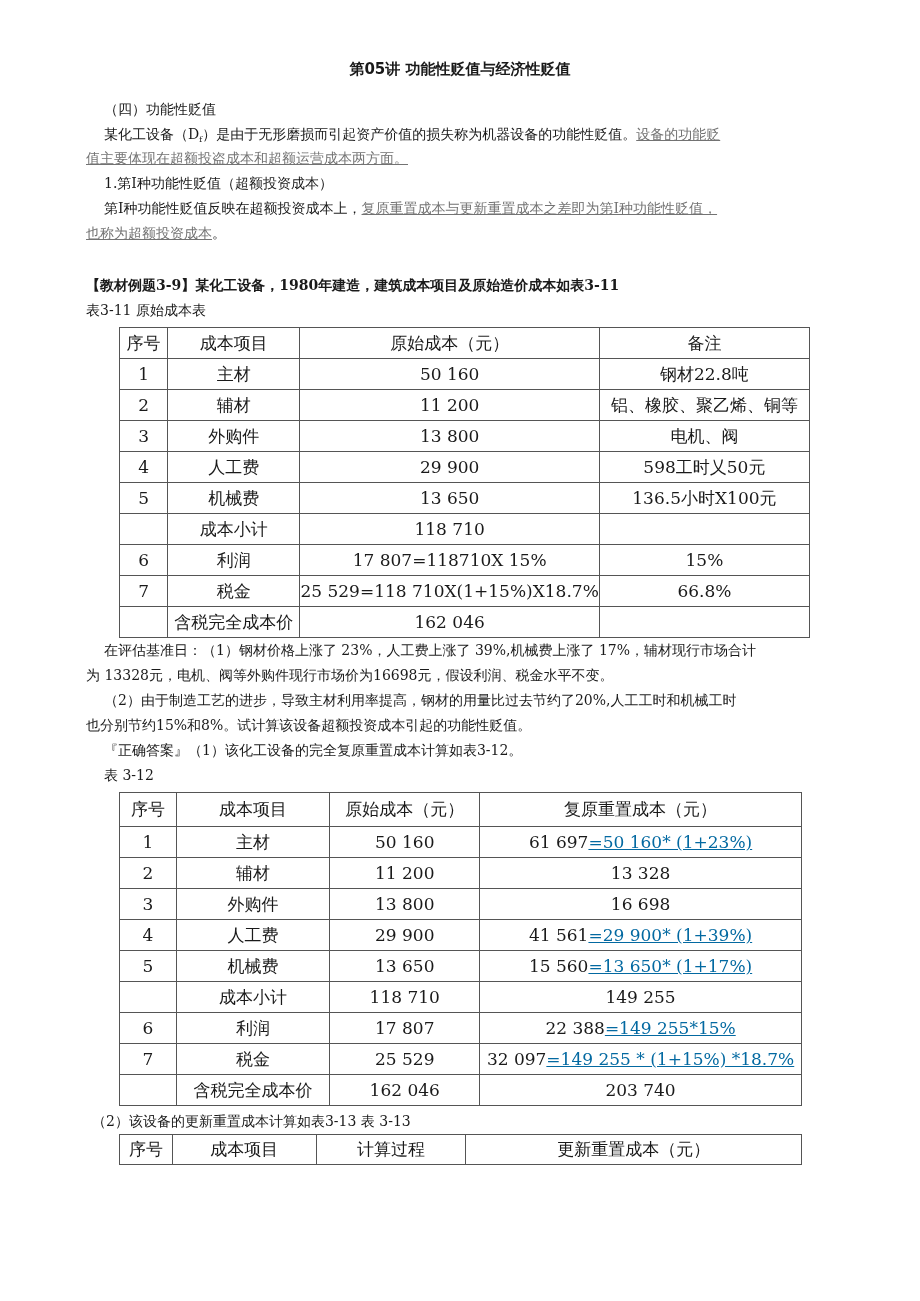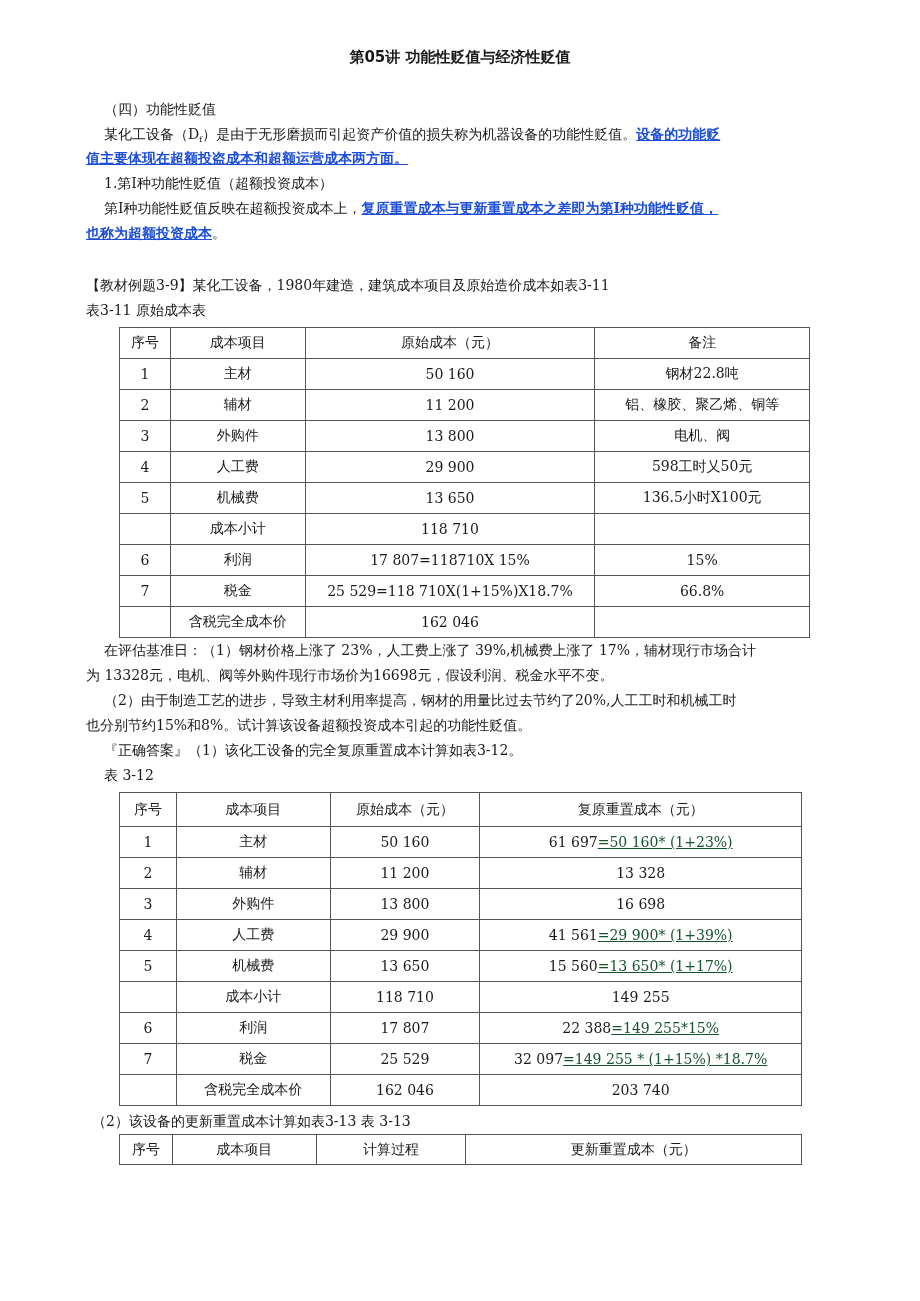--- a/index.html
+++ b/index.html
@@ -1,24 +1,24 @@
 <!DOCTYPE html>
 <html><head>
 <meta charset="utf-8">
 <style>
   html, body { margin:0; padding:0; background:#ffffff; }
   body { width:920px; height:1301px; position:relative; overflow:hidden;
          font-family:"DejaVu Serif","Liberation Serif",serif; color:#1a1a1a; font-size:14px; }
   .abs { position:absolute; white-space:nowrap; }
-  .title { left:0; width:920px; top:48px; text-align:center; font-family:"DejaVu Sans","Liberation Sans",sans-serif; font-weight:bold; font-size:15px; }
+  .title { left:0; width:920px; top:60px; text-align:center; font-family:"DejaVu Sans","Liberation Sans",sans-serif; font-weight:bold; font-size:15px; }
   .line { left:86px; font-size:14px; line-height:22px; }
-  .red { color:#1d4ed8; text-decoration:underline; font-weight:bold; }
-  .redplain { color:#14532d; text-decoration:underline; }
+  .red { color:#737373; text-decoration:underline; font-weight:normal; }
+  .redplain { color:#0369a1; text-decoration:underline; }
   sub.f { font-size:8px; vertical-align:-3px; }
-  table { position:absolute; border-collapse:collapse; font-size:14px; }
+  table { position:absolute; border-collapse:collapse; font-size:17px; }
   td { border:1px solid #555; text-align:center; padding:0; white-space:nowrap; }
 </style>
 </head>
 <body>
 
 <div class="abs title">第05讲 功能性贬值与经济性贬值</div>
 
 <div class="abs line" style="top:98px;left:104px;">（四）功能性贬值</div>
 <div class="abs line" style="top:123px;left:104px;">
   <span>某化工设备（D</span><sub class="f">f</sub><span>）是由于无形磨损而引起资产价值的损失称为机器设备的功能性贬值。</span><span class="red">设备的功能贬</span>
@@ -28,21 +28,21 @@
 </div>
 
 <div class="abs line" style="top:172px;left:104px;">1.第I种功能性贬值（超额投资成本）</div>
 <div class="abs line" style="top:197px;left:104px;">
   <span>第I种功能性贬值反映在超额投资成本上，</span><span class="red">复原重置成本与更新重置成本之差即为第I种功能性贬值，</span>
 </div>
 <div class="abs line" style="top:222px;left:86px;">
   <span class="red">也称为超额投资成本</span><span>。</span>
 </div>
 
-<div class="abs line" style="top:274px;left:86px;">【教材例题3-9】某化工设备，1980年建造，建筑成本项目及原始造价成本如表3-11</div>
+<div class="abs line" style="top:274px;left:86px;font-weight:bold;">【教材例题3-9】某化工设备，1980年建造，建筑成本项目及原始造价成本如表3-11</div>
 <div class="abs line" style="top:299px;left:86px;">表3-11 原始成本表</div>
 
 <table style="left:119px;top:327px;width:691px;">
   <colgroup>
       <col style="width:51px">
       <col style="width:135px">
       <col style="width:290px">
       <col style="width:215px">
     </colgroup>
   <tbody>

